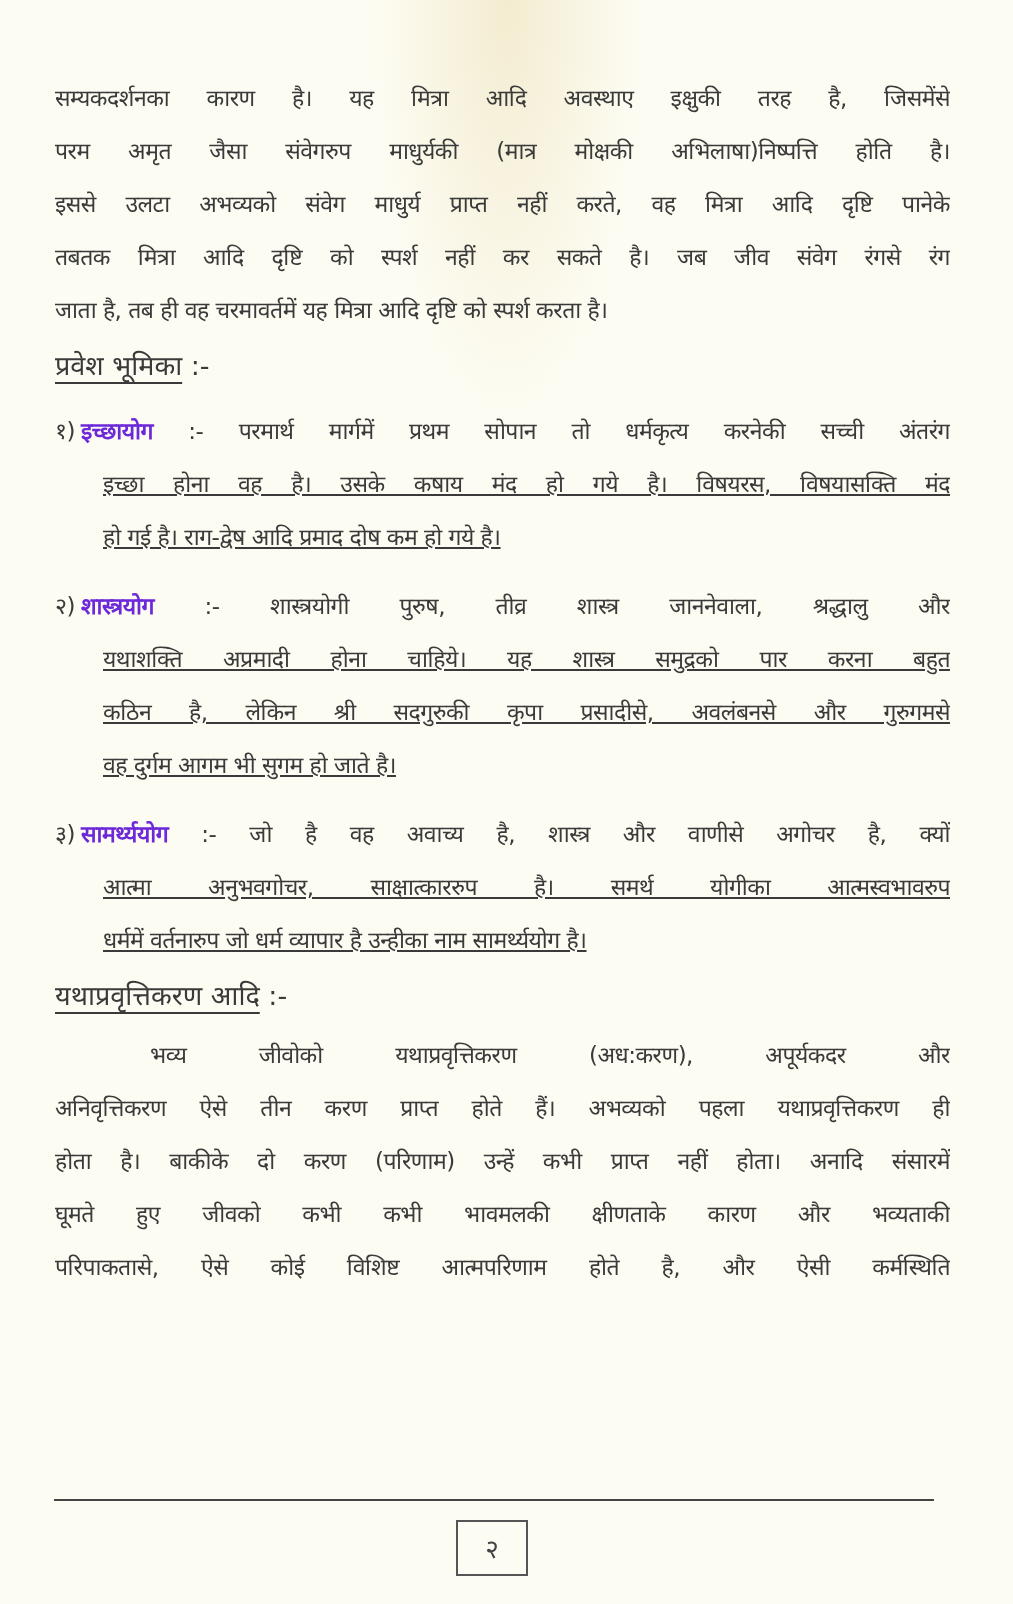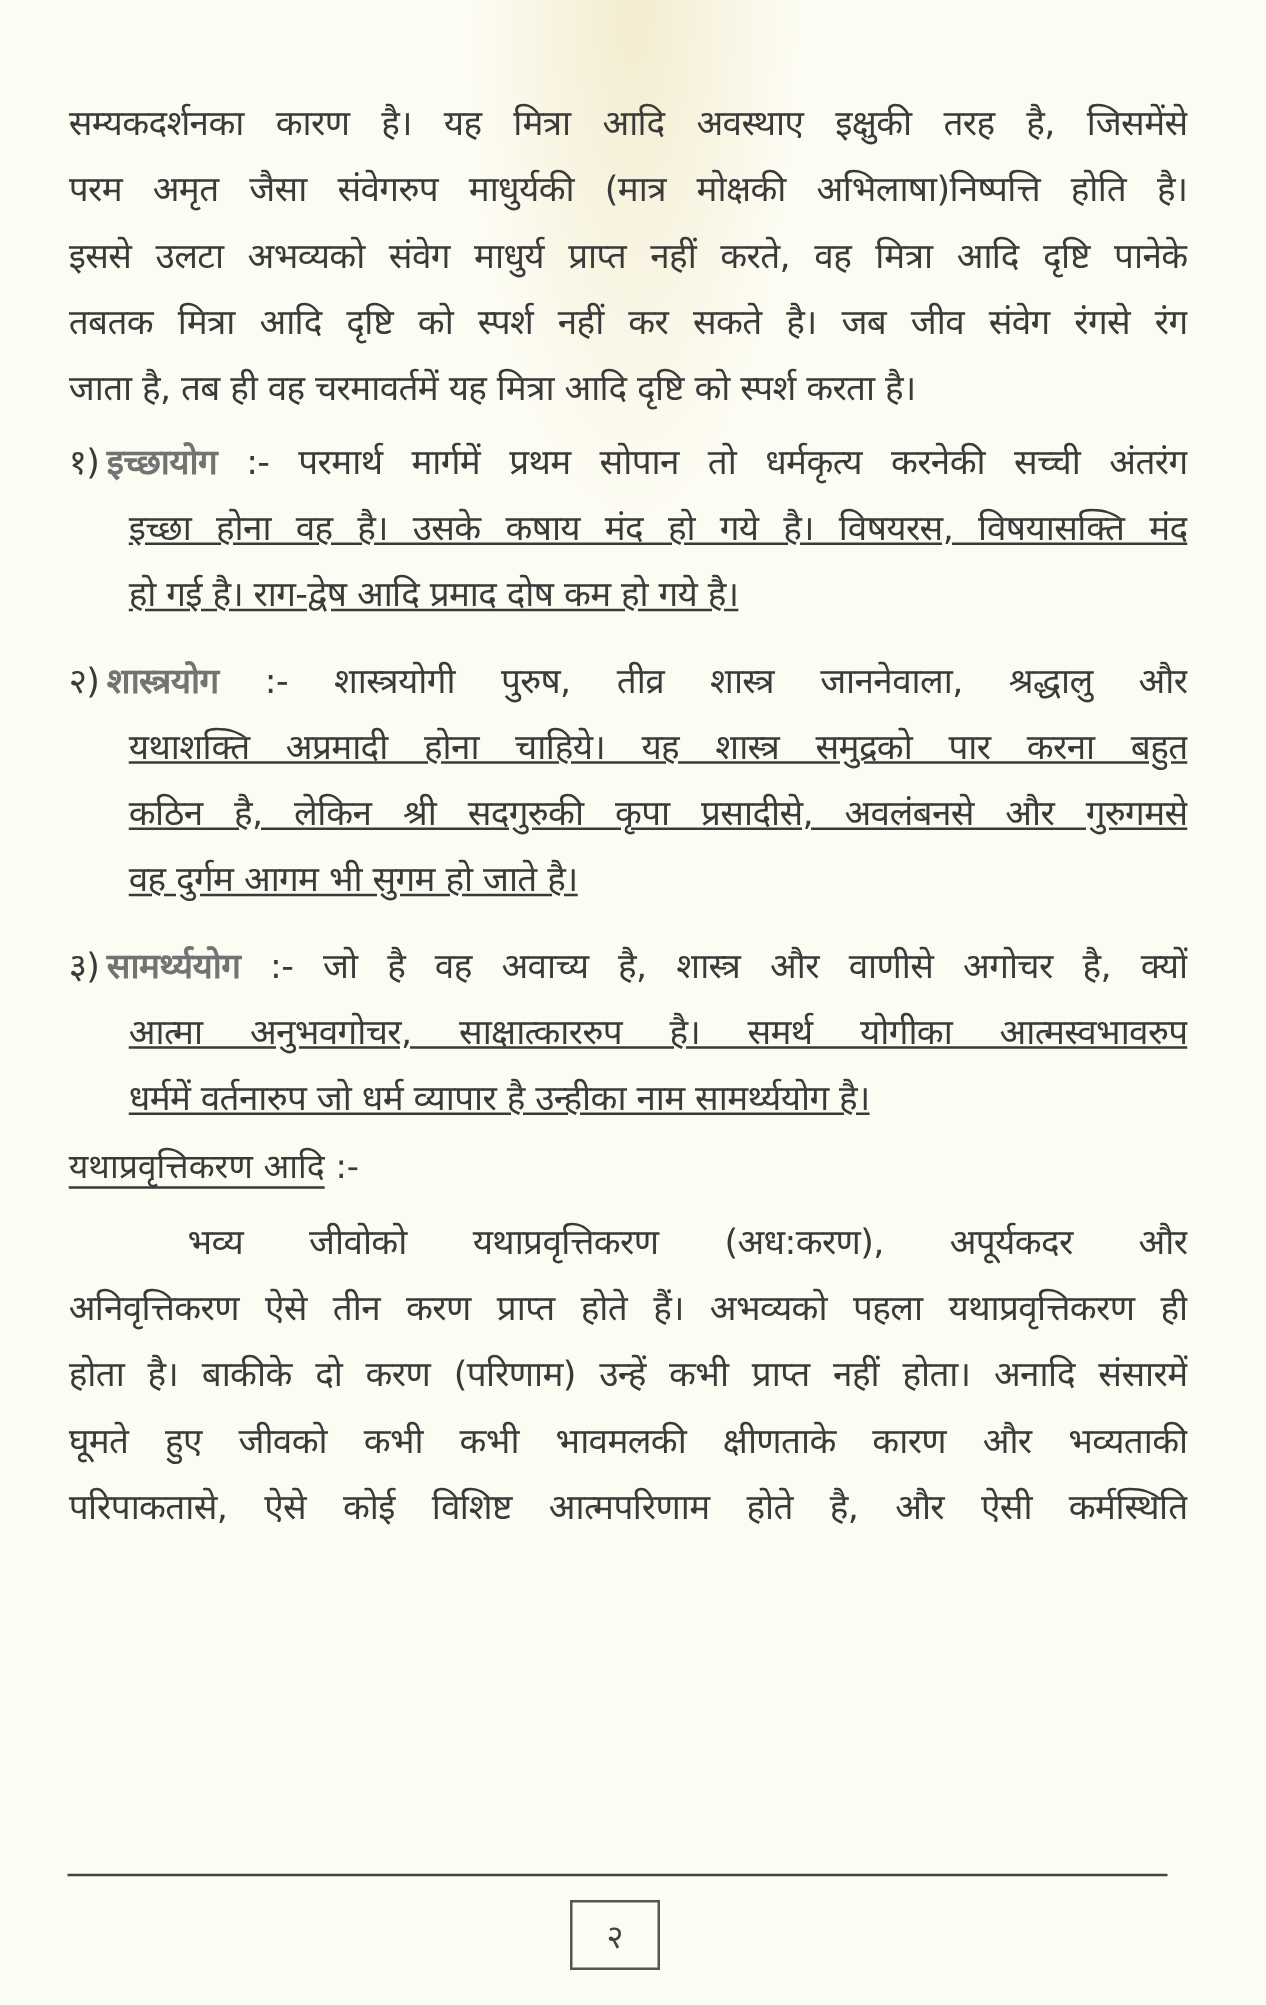--- a/index.html
+++ b/index.html
@@ -16,21 +16,21 @@
       position: relative;
       overflow: hidden;
     }
     .page {
       position: absolute;
       left: 55px;
       top: 72px;
       width: 895px;
     }
     .line {
-      font-size: 28px;
+      font-size: 23px;
       line-height: 53px;
       height: 53px;
       white-space: nowrap;
       letter-spacing: -0.5px;
       text-align: justify;
       text-align-last: justify;
       overflow: hidden;
     }
     .line.last {
       text-align-last: left;
@@ -43,21 +43,21 @@
     }
     .heading .u {
       text-decoration: underline;
       text-underline-offset: 7px;
       text-decoration-thickness: 2px;
     }
     .item { margin-top: 6px; }
     .indent { padding-left: 48px; text-decoration: underline; }
     .para-indent { text-indent: 95px; }
     .num { margin-right: 6px; }
-    .label { font-weight: bold; color: #737373; }
+    .label { font-weight: bold; color: #6d28d9; }
     .gap { height: 10px; }
     .footer-rule {
       position: absolute;
       left: 54px;
       top: 1499px;
       width: 880px;
       height: 2px;
       background: #444;
     }
     .page-num-box {
@@ -81,20 +81,23 @@
 <div class="page">
 
   <div>
     <div class="line">सम्यकदर्शनका कारण है। यह मित्रा आदि अवस्थाए इक्षुकी तरह है, जिसमेंसे</div>
     <div class="line">परम अमृत जैसा संवेगरुप माधुर्यकी (मात्र मोक्षकी अभिलाषा)निष्पत्ति होति है।</div>
     <div class="line">इससे उलटा अभव्यको संवेग माधुर्य प्राप्त नहीं करते, वह मित्रा आदि दृष्टि पानेके</div>
     <div class="line">तबतक मित्रा आदि दृष्टि को स्पर्श नहीं कर सकते है। जब जीव संवेग रंगसे रंग</div>
     <div class="line last">जाता है, तब ही वह चरमावर्तमें यह मित्रा आदि दृष्टि को स्पर्श करता है।</div>
   </div>
 
+  <div class="heading">
+    <span class="u">प्रवेश भूमिका</span><span> :-</span>
+  </div>
 
   <div class="item">
     <div class="line">
       <span class="num">१)</span><span class="label">इच्छायोग</span><span> :- परमार्थ मार्गमें प्रथम सोपान तो धर्मकृत्य करनेकी सच्ची अंतरंग</span>
     </div>
     <div class="line indent">इच्छा होना वह है। उसके कषाय मंद हो गये है। विषयरस, विषयासक्ति मंद</div>
     <div class="line indent last">हो गई है। राग-द्वेष आदि प्रमाद दोष कम हो गये है।</div>
   </div>
 
   <div class="gap"></div>

